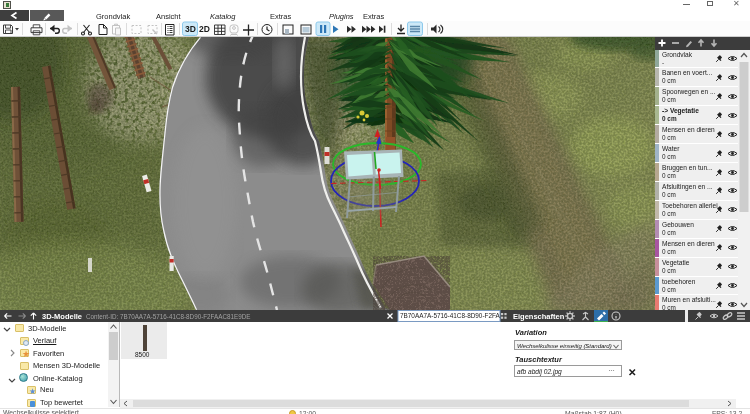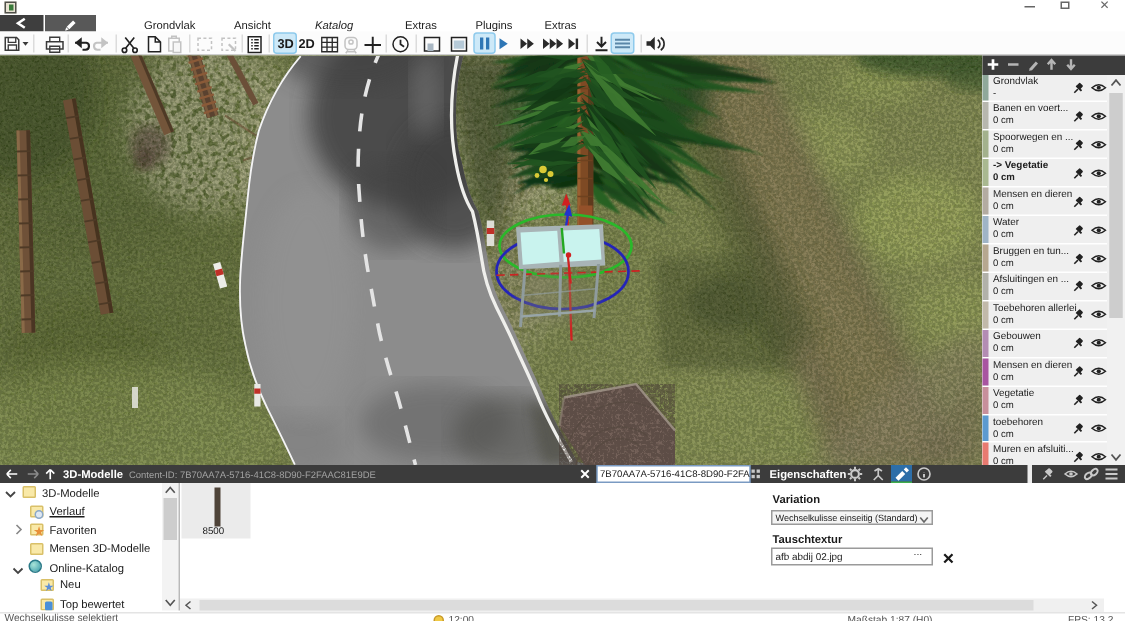--- a/index.html
+++ b/index.html
@@ -31,21 +31,21 @@
 <div class="abs" style="left:30px;top:10px;width:34px;height:11px;background:#585858;">
   <svg width="34" height="11">
         <path d="M14.5,7.8 l4.2,-4.2 l1.7,1.7 l-4.2,4.2 z" fill="#fff"></path>
         <path d="M14.2,8.1 l-0.8,2.4 l2.4,-0.8 z" fill="#fff"></path>
       </svg>
 </div>
 <div class="abs nw" style="left:96px;top:11.5px;font-size:7.5px;color:#1c1c1c;">Grondvlak</div>
 <div class="abs nw" style="left:156px;top:11.5px;font-size:7.5px;color:#1c1c1c;">Ansicht</div>
 <div class="abs nw" style="left:210px;top:11.5px;font-size:7.5px;color:#1c1c1c;font-style:italic;">Katalog</div>
 <div class="abs nw" style="left:270px;top:11.5px;font-size:7.5px;color:#1c1c1c;">Extras</div>
-<div class="abs nw" style="left:317px;top:11.5px;font-size:7.5px;color:#1c1c1c;">Plugins</div>
+<div class="abs nw" style="left:329px;top:11.5px;font-size:7.5px;color:#1c1c1c;font-style:italic;">Plugins</div>
 <div class="abs nw" style="left:363px;top:11.5px;font-size:7.5px;color:#1c1c1c;">Extras</div>
 
 <div class="abs" style="left:0;top:21px;width:750px;height:16px;background:#fcfcfc;border-bottom:1px solid #cfcfcf;">
 <svg width="750" height="15" style="position:absolute;left:0;top:0;">
   <g stroke="#3a3a3a" fill="none" stroke-width="1">
 
     <path d="M3.5,4 h7.5 l1.5,1.5 v7 h-9 z"></path>
     <path d="M5.5,4 v3.2 h5 v-3.2 M5.5,12.5 v-3.5 h5.5 v3.5" stroke-width="0.9"></path>
     <path d="M15,7 l2,2.5 l2,-2.5 z" fill="#3a3a3a" stroke="none"></path>
 
@@ -928,21 +928,21 @@
 </div>
 <div class="abs" style="left:119px;top:322px;width:1px;height:85px;background:#b9b9b9;"></div>
 
 <div class="abs" style="left:120px;top:322px;width:388px;height:76px;background:#fff;">
   <div class="abs" style="left:1px;top:0px;width:46px;height:37px;background:#ebebeb;">
     <div class="abs" style="left:22px;top:2.5px;width:3.6px;height:26px;background:#4e4338;"></div>
     <div class="abs nw" style="left:14px;top:29px;font-size:6.5px;color:#222;">8500</div>
   </div>
 </div>
 
-<div class="abs" style="left:508px;top:322px;width:242px;height:78px;background:#fff;">
+<div class="abs" style="left:508px;top:322px;width:242px;height:78px;background:#fff;font-style:italic;">
   <div class="abs nw" style="left:7px;top:6px;font-size:7.5px;font-weight:bold;color:#1a1a1a;">Variation</div>
   <div class="abs" style="left:6px;top:17.5px;width:108px;height:10.5px;background:#f4f4f4;border:1px solid #9a9a9a;">
     <div class="abs nw" style="left:2px;top:1.5px;font-size:6.1px;color:#1a1a1a;letter-spacing:-0.05px;">Wechselkulisse einseitig (Standard)</div>
     <svg width="8" height="9" style="position:absolute;left:97px;top:1px;">
           <path d="M1.5,3 l2.5,3 l2.5,-3" stroke="#666" fill="none" stroke-width="1.1"></path>
         </svg>
   </div>
   <div class="abs nw" style="left:7px;top:32.5px;font-size:7.5px;font-weight:bold;color:#1a1a1a;">Tauschtextur</div>
   <div class="abs" style="left:6px;top:43px;width:108px;height:11.5px;background:#fff;border:1px solid #9a9a9a;">
     <div class="abs nw" style="left:2px;top:2px;font-size:6.6px;color:#1a1a1a;">afb abdij 02.jpg</div>

